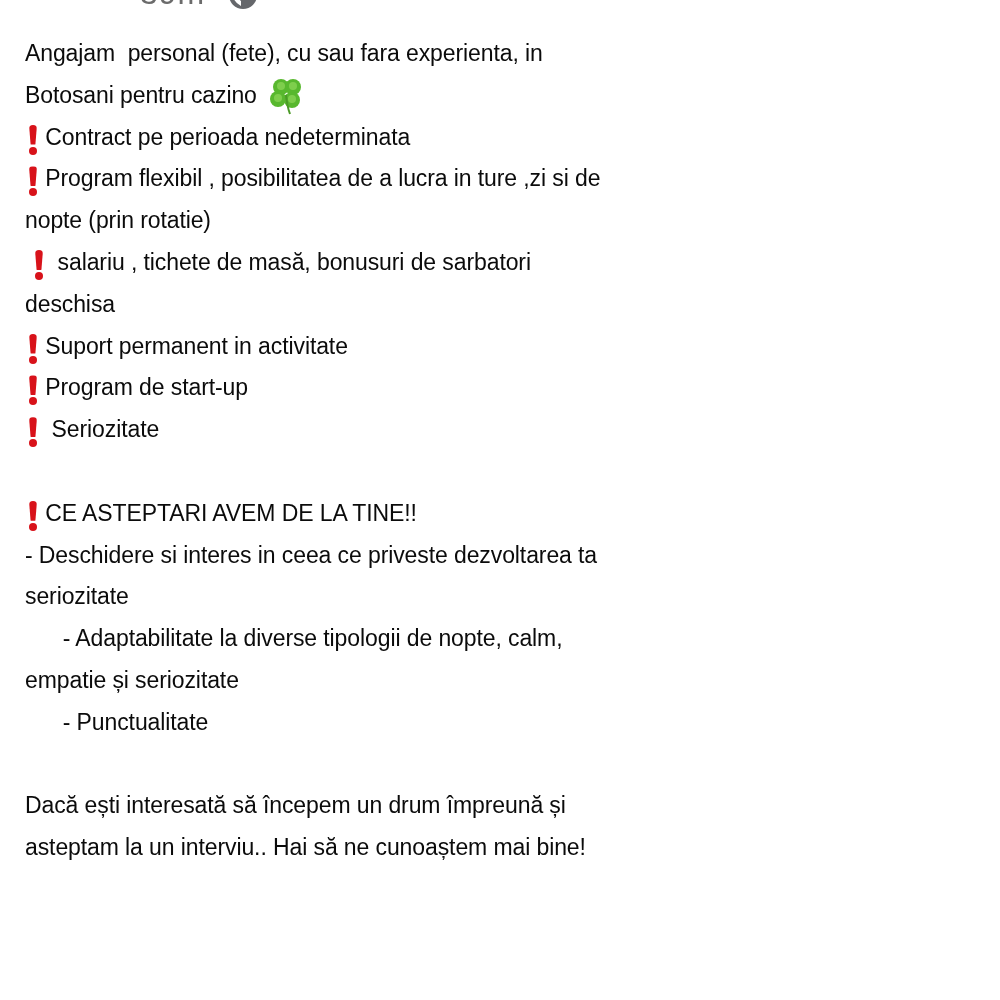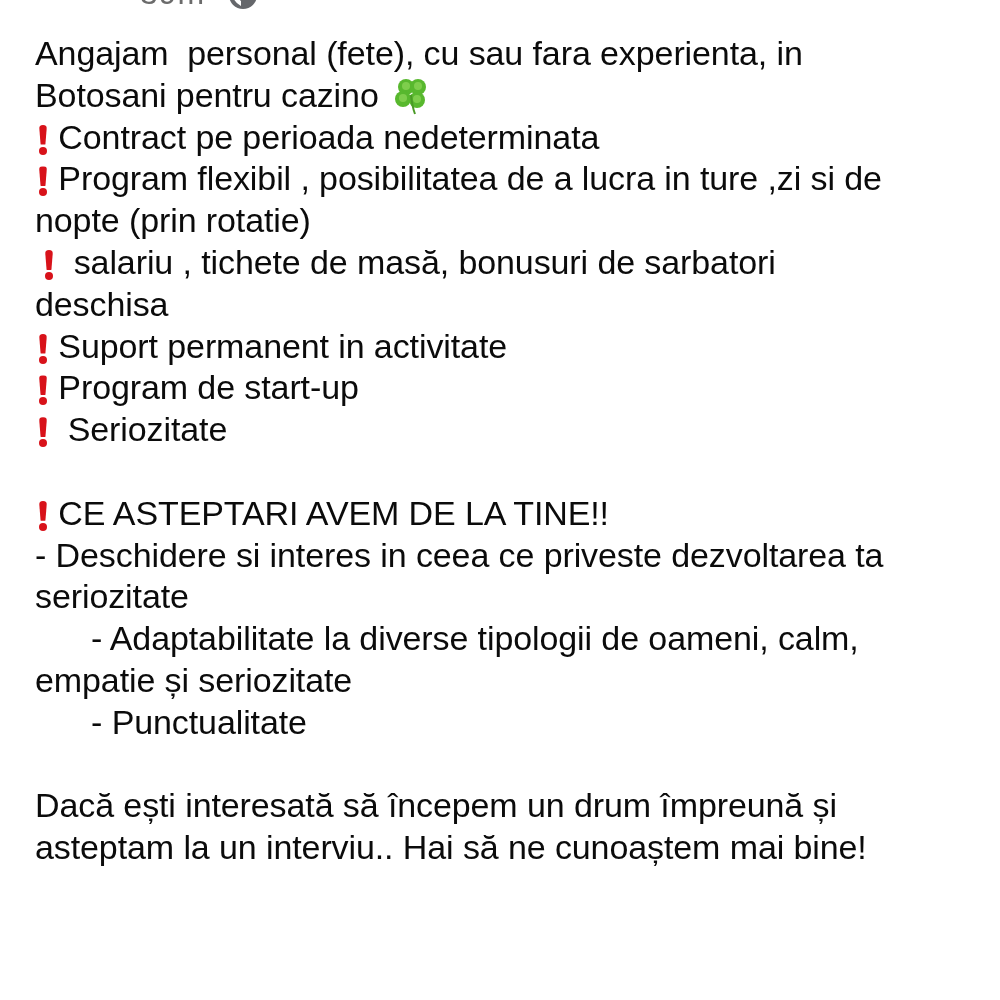--- a/index.html
+++ b/index.html
@@ -36,24 +36,24 @@
       height: 28px;
       border-radius: 50%;
       background: #65676b;
       position: relative;
       margin-top: 4px;
     }
     .globe svg { position: absolute; left: 0; top: 0; }
 
     .post {
       position: absolute;
-      left: 35px;
+      left: 25px;
       top: 33px;
       width: 950px;
-      font-size: 34px;
+      font-size: 23px;
       line-height: 41.8px;
       letter-spacing: -0.1px;
     }
     .line {
       white-space: pre;
       height: 41.8px;
       position: relative;
     }
     .excl {
       display: inline-block;
@@ -139,21 +139,21 @@
   <div class="line">deschisa</div>
   <div class="line"><span class="excl"></span><span> Suport permanent in activitate</span></div>
   <div class="line"><span class="excl"></span><span> Program de start-up</span></div>
   <div class="line"><span class="excl"></span><span>  Seriozitate</span></div>
 
   <div class="blank"></div>
 
   <div class="line"><span class="excl"></span><span> CE ASTEPTARI AVEM DE LA TINE!!</span></div>
   <div class="line">- Deschidere si interes in ceea ce priveste dezvoltarea ta</div>
   <div class="line">seriozitate</div>
-  <div class="line">      - Adaptabilitate la diverse tipologii de oameni, calm,</div>
+  <div class="line">      - Adaptabilitate la diverse tipologii de nopte, calm,</div>
   <div class="line">empatie și seriozitate</div>
   <div class="line">      - Punctualitate</div>
 
   <div class="blank"></div>
 
   <div class="line">Dacă ești interesată să începem un drum împreună și</div>
   <div class="line">asteptam la un interviu.. Hai să ne cunoaștem mai bine!</div>
 </div>
 
 <div class="fade"></div>

